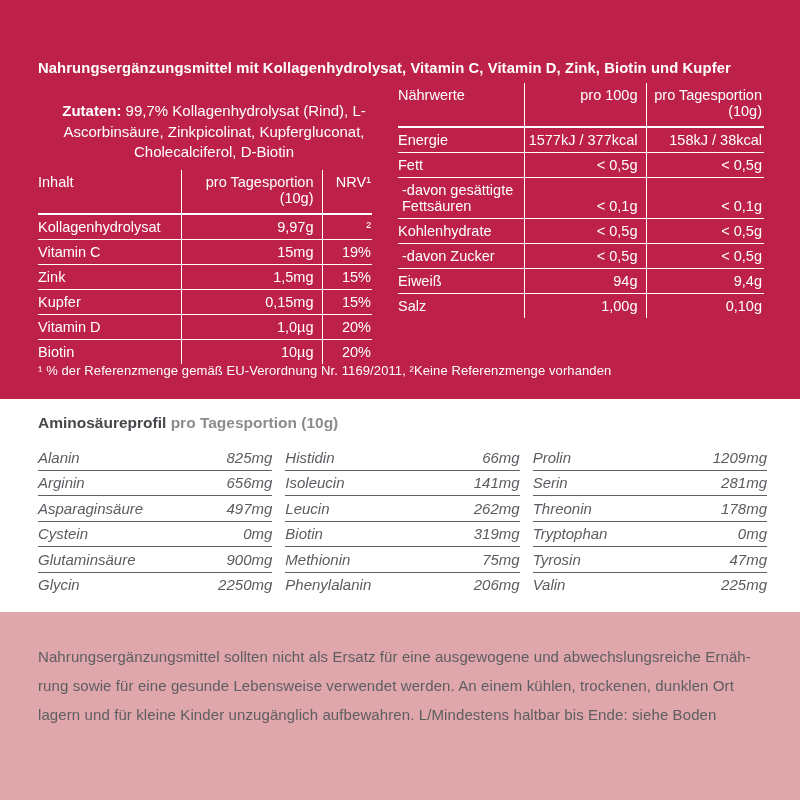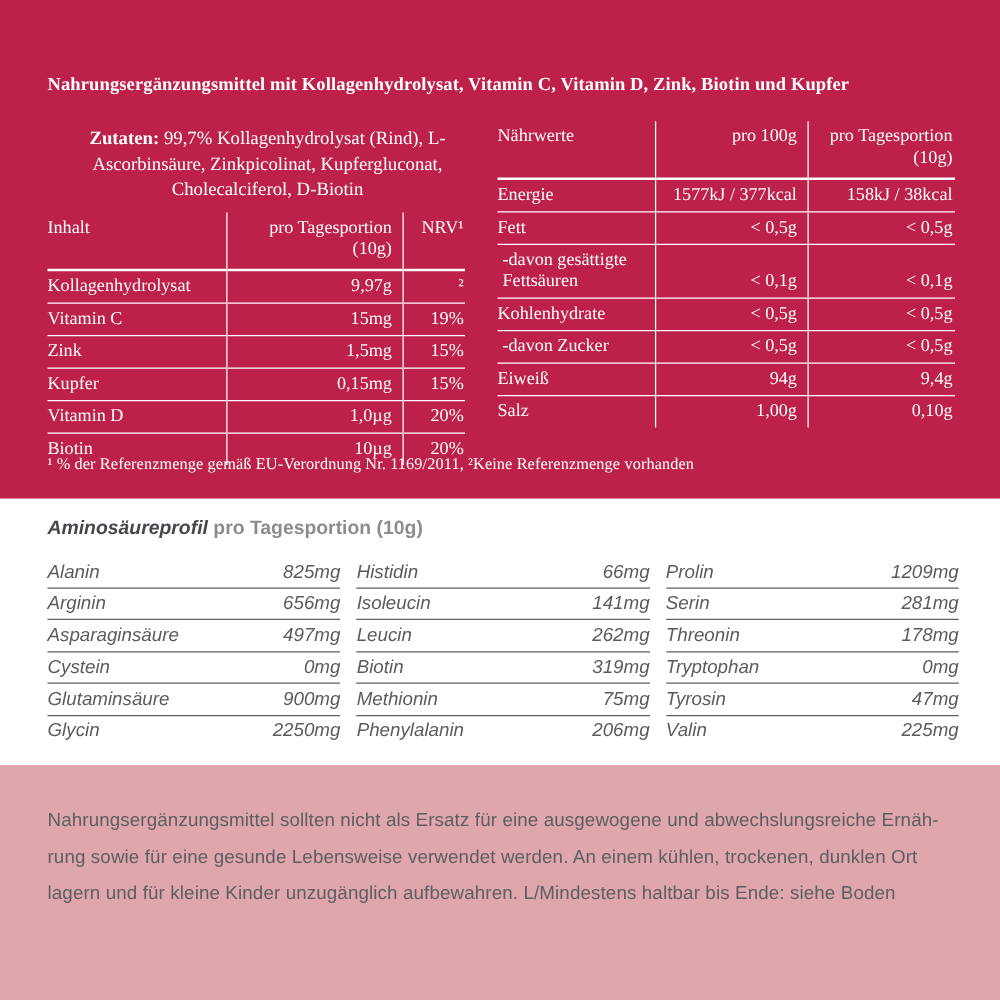--- a/index.html
+++ b/index.html
@@ -3,21 +3,21 @@
 <meta charset="utf-8">
 <style>
   * { margin:0; padding:0; box-sizing:border-box; }
   html,body { width:800px; height:800px; }
   body { font-family:"Liberation Sans", sans-serif; background:#fff; }
   .label { position:relative; width:800px; height:800px; overflow:hidden; background:#fff; }
 
   
   .panel-red {
     position:absolute; top:0; left:0; width:800px; height:399px;
-    background:#BD2048; color:#fff;font-family:Liberation Serif, serif;
+    background:#BD2048; color:#fff;
   }
   .product-title {
     position:absolute; left:38px; top:60px; width:740px;
     font-size:14.8px; font-weight:bold; letter-spacing:.1px;
   }
   .ingredients {
     position:absolute; left:38px; top:101px; width:352px;
     font-size:15px; line-height:1.38;text-align:center;
   }
   .ingredients strong { font-weight:bold; }
@@ -30,35 +30,35 @@
   .vline { border-left:1.4px solid #fff; }
   .ta-r { text-align:right; }
   .ta-l { text-align:left; }
 
   .t-inhalt { position:absolute; left:38px; top:170px; width:334px; }
   .t-inhalt .c-name { width:143px; }
   .t-inhalt .c-amt  { width:141px; padding-right:8px; }
   .t-inhalt .c-nrv  { width:50px;  padding-right:1px;margin-left:36px; }
   .c-top { vertical-align:top !important; }
 
-  .t-naehr { position:absolute; left:398px; top:97px; width:366px; }
+  .t-naehr { position:absolute; left:398px; top:83px; width:366px; }
   .t-naehr .c-name { width:126px; }
   .t-naehr .c-p100 { width:122px; padding-right:8px; }
   .t-naehr .c-port { width:118px; padding-right:2px; }
   .t-naehr td.sub  { padding-left:4px; }
 
   .footnote {
     position:absolute; left:38px; top:363px; width:740px;
     font-size:13px; letter-spacing:.1px;
   }
 
   
   .panel-white { position:absolute; top:399px; left:0; width:800px; height:213px; background:#fff; }
   .amino-header { position:absolute; left:38px; top:15px; font-size:15.5px; }
-  .amino-header .a-title { font-weight:bold; color:#44474b;font-style:italic; }
+  .amino-header .a-title { font-weight:bold; color:#44474b; }
   .amino-header .a-sub { color:#8a8d90; }
   .amino-grid {
     position:absolute; left:38px; top:46px; width:729px;
     display:flex; gap:13px;font-style:italic;
   }
   .amino-col { flex:1; }
   .amino-row {
     display:flex; justify-content:space-between; align-items:baseline;
     padding:3.5px 0 4px 0; border-bottom:1.4px solid #5d6064;
     font-size:15px; color:#595c60;

